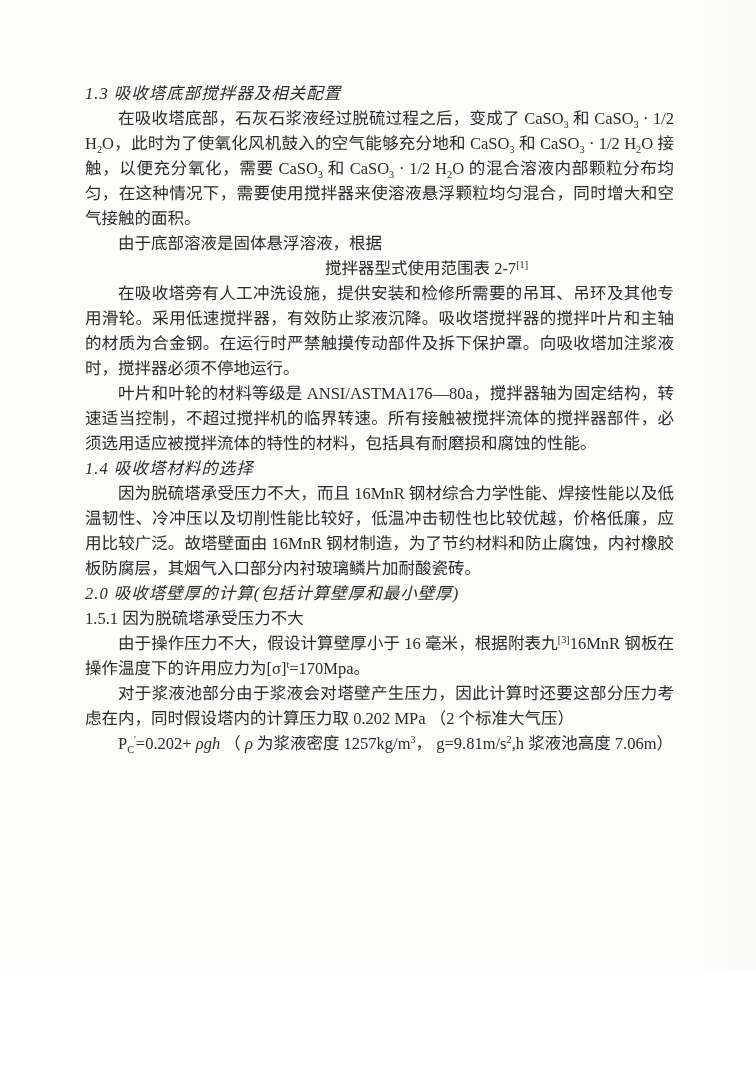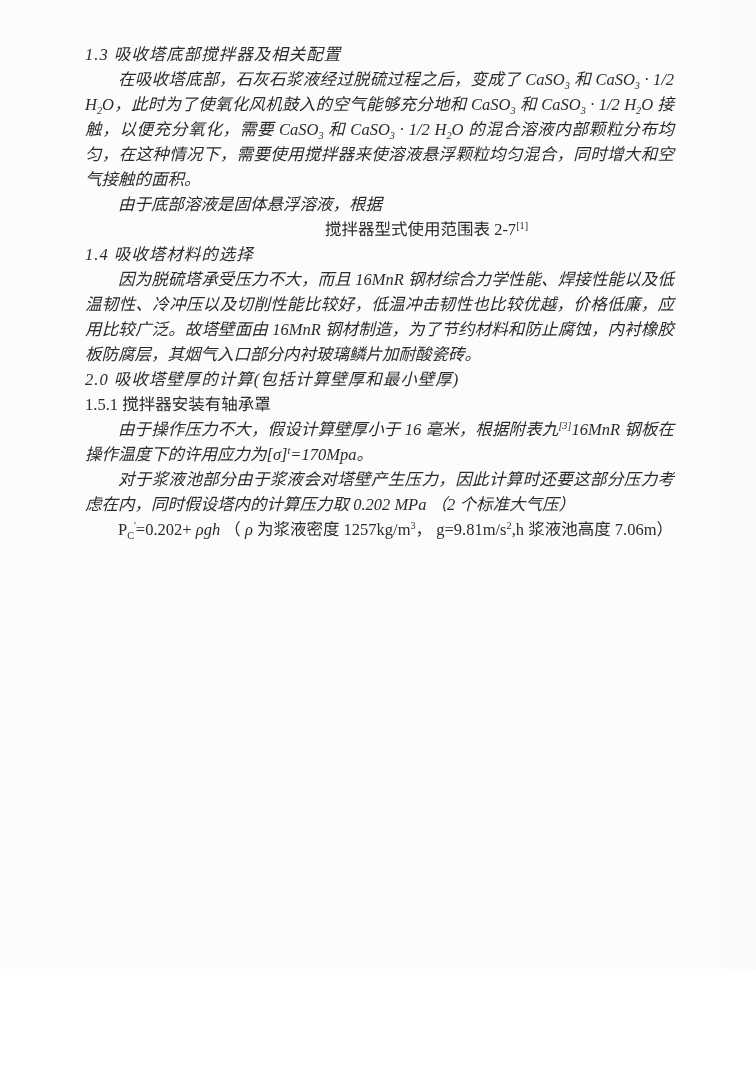--- a/index.html
+++ b/index.html
@@ -7,21 +7,21 @@
     padding: 0;
     background: #ffffff;
   }
   .page {
     position: relative;
     width: 756px;
     height: 969px;
     margin: 0;
     background: #fcfcfb;
     box-sizing: border-box;
-    padding: 42px 82px 0 85px;
+    padding: 81px 82px 0 85px;
     overflow: hidden;
   }
   
   .page::after {
     content: "";
     position: absolute;
     top: 0; right: 0;
     width: 60px; height: 100%;
     background: linear-gradient(to right, rgba(0,0,0,0), rgba(0,0,0,0.012));
     pointer-events: none;
@@ -35,21 +35,20 @@
     text-justify: inter-character;
   }
   .content p, .content h2, .content h3 {
     margin: 0;
     font-size: 16.5px;
     font-weight: 400;
   }
   .para {
     margin: 3px 0;
     text-indent: 2em;
-    font-style: italic;
   }
   .h-kai {
     font-style: italic;          
     font-weight: 600;
     margin: 9px 0 5px;
     letter-spacing: 1px;
     text-align: left;
     text-indent: 0;
   }
   .h-plain {
@@ -79,21 +78,23 @@
 </style>
 </head>
 <body>
 
 <div class="page">
   <div class="content" id="doc-content">
       <h2 class="h-kai">1.3 吸收塔底部搅拌器及相关配置</h2>
       <p class="para">在吸收塔底部，石灰石浆液经过脱硫过程之后，变成了 CaSO<sub>3</sub> 和 CaSO<sub>3</sub> · 1/2 H<sub>2</sub>O，此时为了使氧化风机鼓入的空气能够充分地和 CaSO<sub>3</sub> 和 CaSO<sub>3</sub> · 1/2  H<sub>2</sub>O 接触，以便充分氧化，需要 CaSO<sub>3</sub> 和 CaSO<sub>3</sub> · 1/2 H<sub>2</sub>O 的混合溶液内部颗粒分布均匀，在这种情况下，需要使用搅拌器来使溶液悬浮颗粒均匀混合，同时增大和空气接触的面积。</p>
       <p class="para">由于底部溶液是固体悬浮溶液，根据</p>
       <p class="ref-line">搅拌器型式使用范围表 2-7<sup>[1]</sup></p>
+      <p class="para">在吸收塔旁有人工冲洗设施，提供安装和检修所需要的吊耳、吊环及其他专用滑轮。采用低速搅拌器，有效防止浆液沉降。吸收塔搅拌器的搅拌叶片和主轴的材质为合金钢。在运行时严禁触摸传动部件及拆下保护罩。向吸收塔加注浆液时，搅拌器必须不停地运行。</p>
+      <p class="para gap-before">叶片和叶轮的材料等级是 ANSI/ASTMA176—80a，搅拌器轴为固定结构，转速适当控制，不超过搅拌机的临界转速。所有接触被搅拌流体的搅拌器部件，必须选用适应被搅拌流体的特性的材料，包括具有耐磨损和腐蚀的性能。</p>
       <h2 class="h-kai">1.4 吸收塔材料的选择</h2>
       <p class="para">因为脱硫塔承受压力不大，而且 16MnR 钢材综合力学性能、焊接性能以及低温韧性、冷冲压以及切削性能比较好，低温冲击韧性也比较优越，价格低廉，应用比较广泛。故塔壁面由 16MnR 钢材制造，为了节约材料和防止腐蚀，内衬橡胶板防腐层，其烟气入口部分内衬玻璃鳞片加耐酸瓷砖。</p>
       <h2 class="h-kai">2.0 吸收塔壁厚的计算(包括计算壁厚和最小壁厚)</h2>
-      <h3 class="h-plain">1.5.1 搅拌器安装有轴承罩</h3>
+      <h3 class="h-plain">1.5.1 因为脱硫塔承受压力不大</h3>
       <p class="para">由于操作压力不大，假设计算壁厚小于 16 毫米，根据附表九<sup>[3]</sup>16MnR 钢板在操作温度下的许用应力为[σ]<sup>t</sup>=170Mpa。</p>
       <p class="para gap-before">对于浆液池部分由于浆液会对塔壁产生压力，因此计算时还要这部分压力考虑在内，同时假设塔内的计算压力取 0.202 MPa （2 个标准大气压）</p>
       <p class="formula-line">P<sub>C</sub><sup>'</sup>=0.202+ <i>ρgh</i> （ <i>ρ</i> 为浆液密度 1257kg/m<sup>3</sup>， g=9.81m/s<sup>2</sup>,h 浆液池高度 7.06m）</p>
     </div>
 </div>
 
 </body></html>

